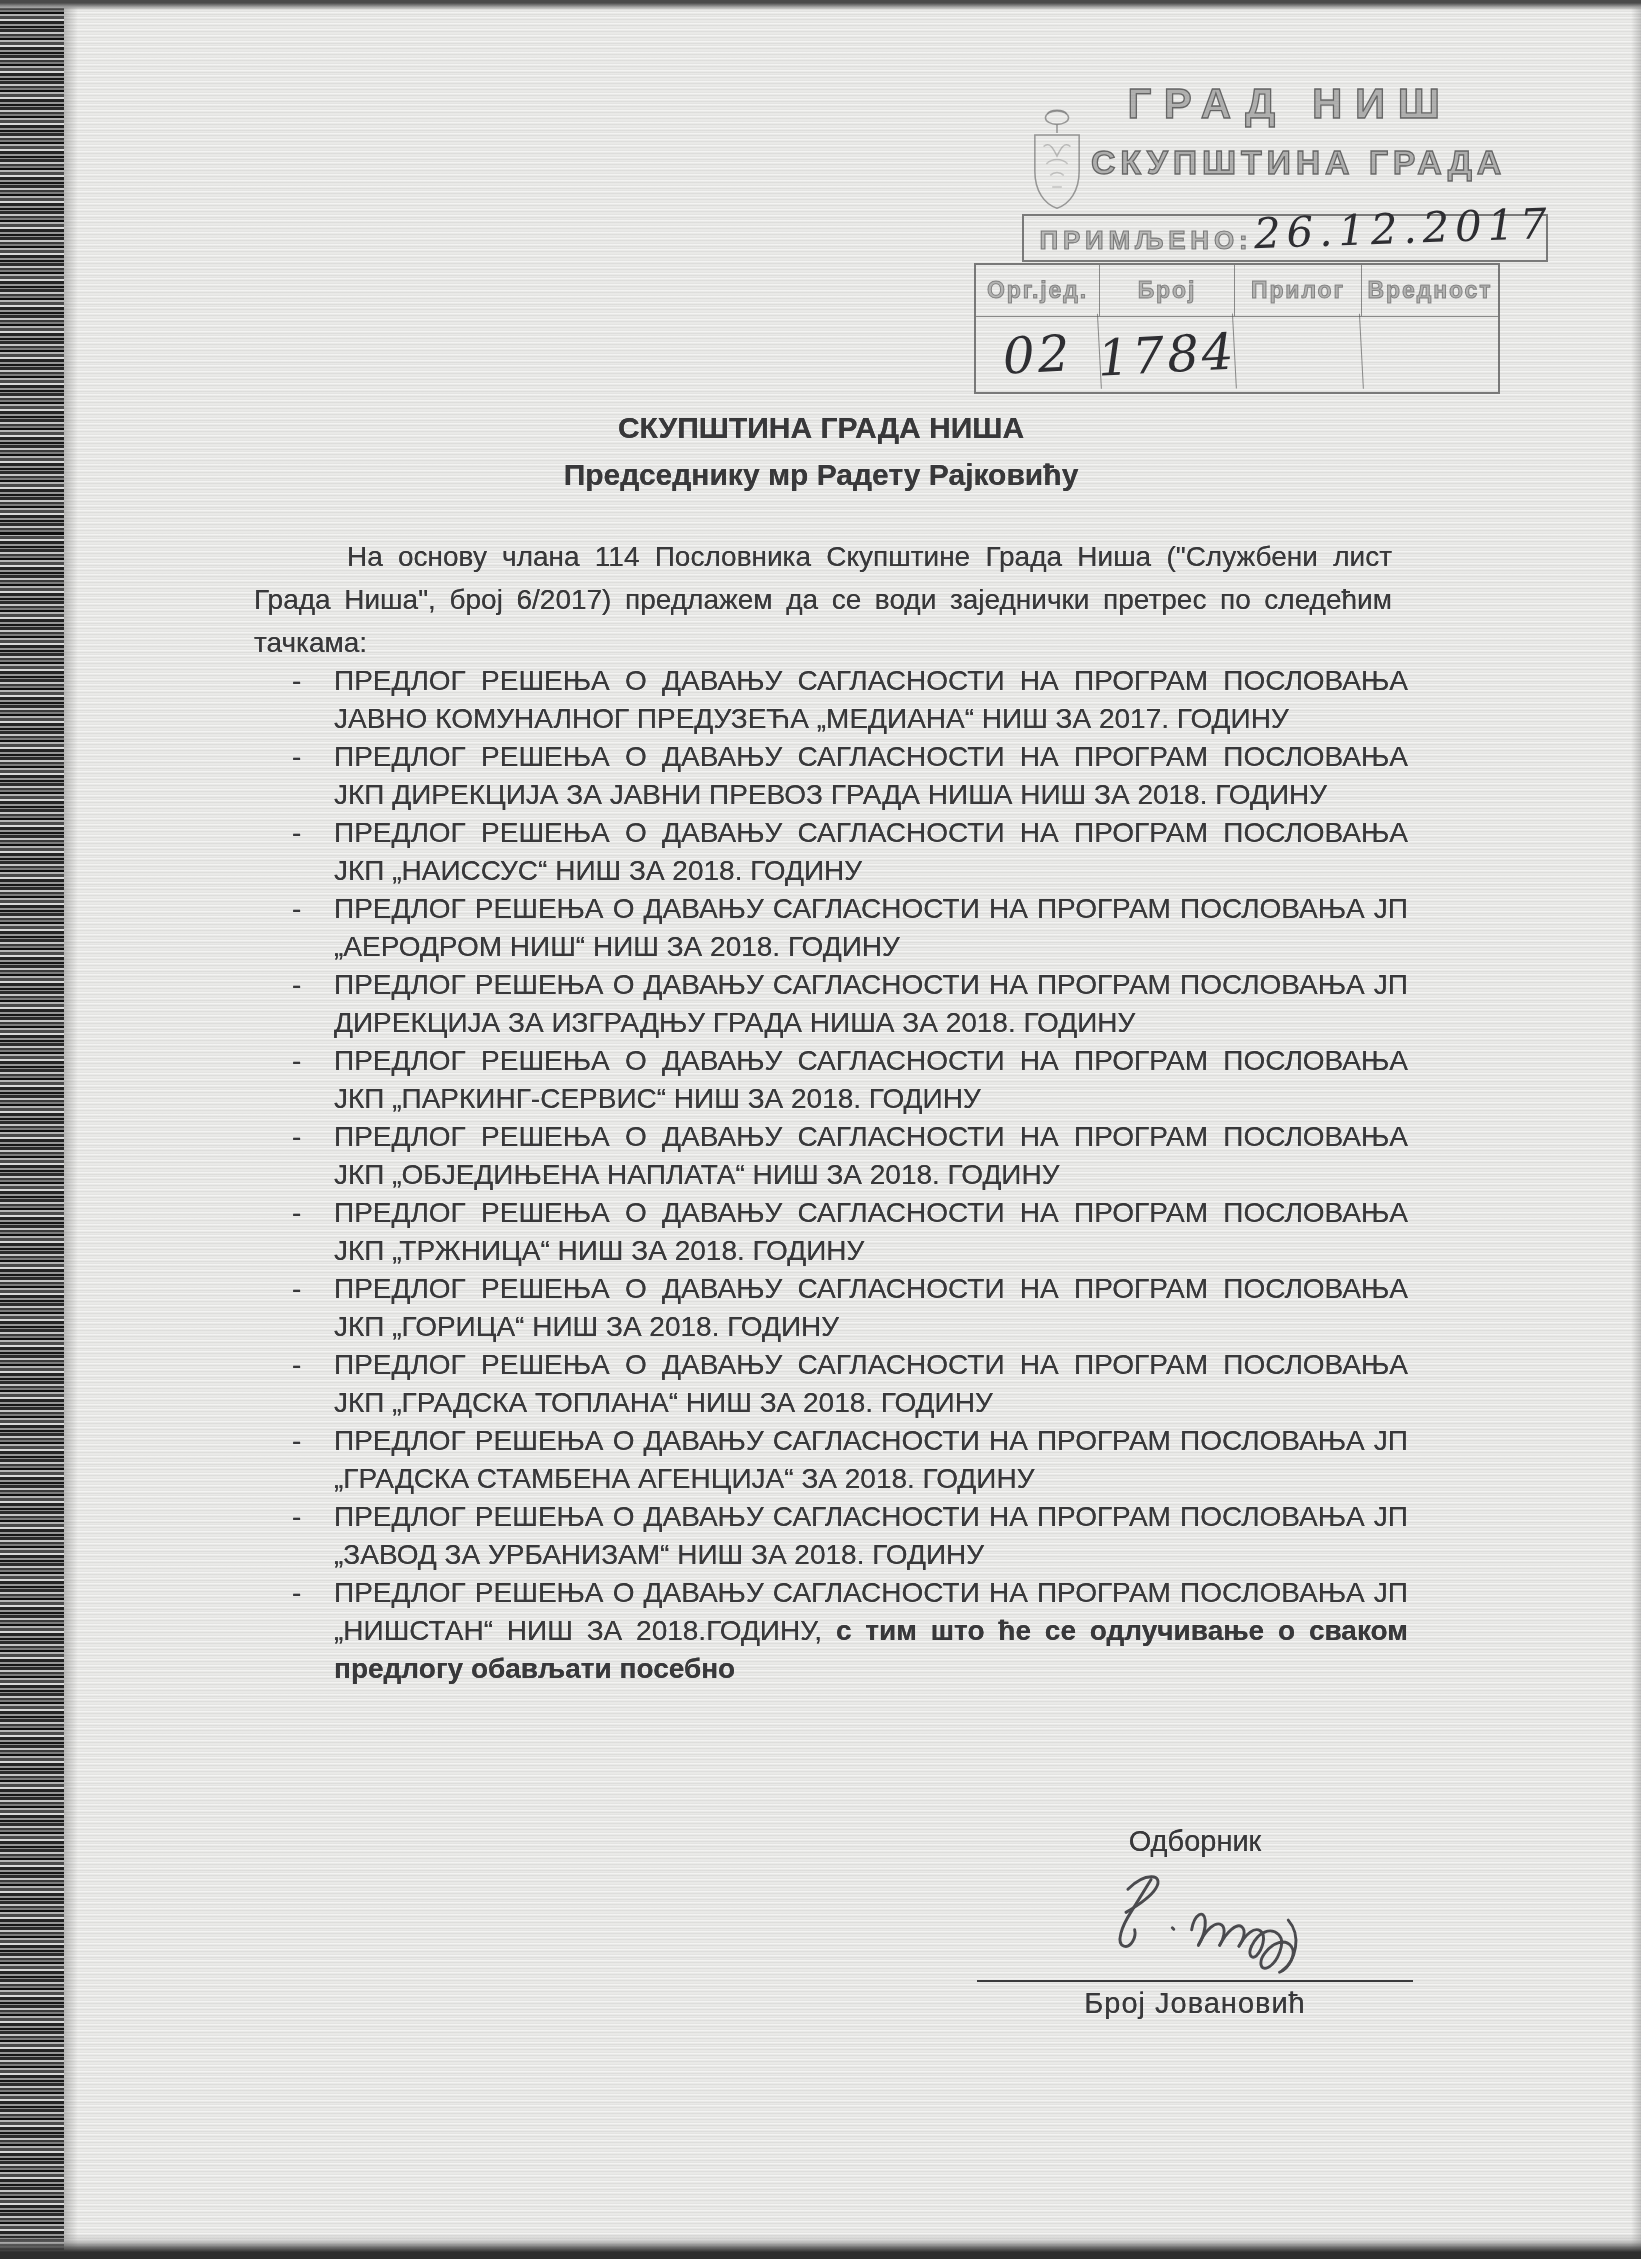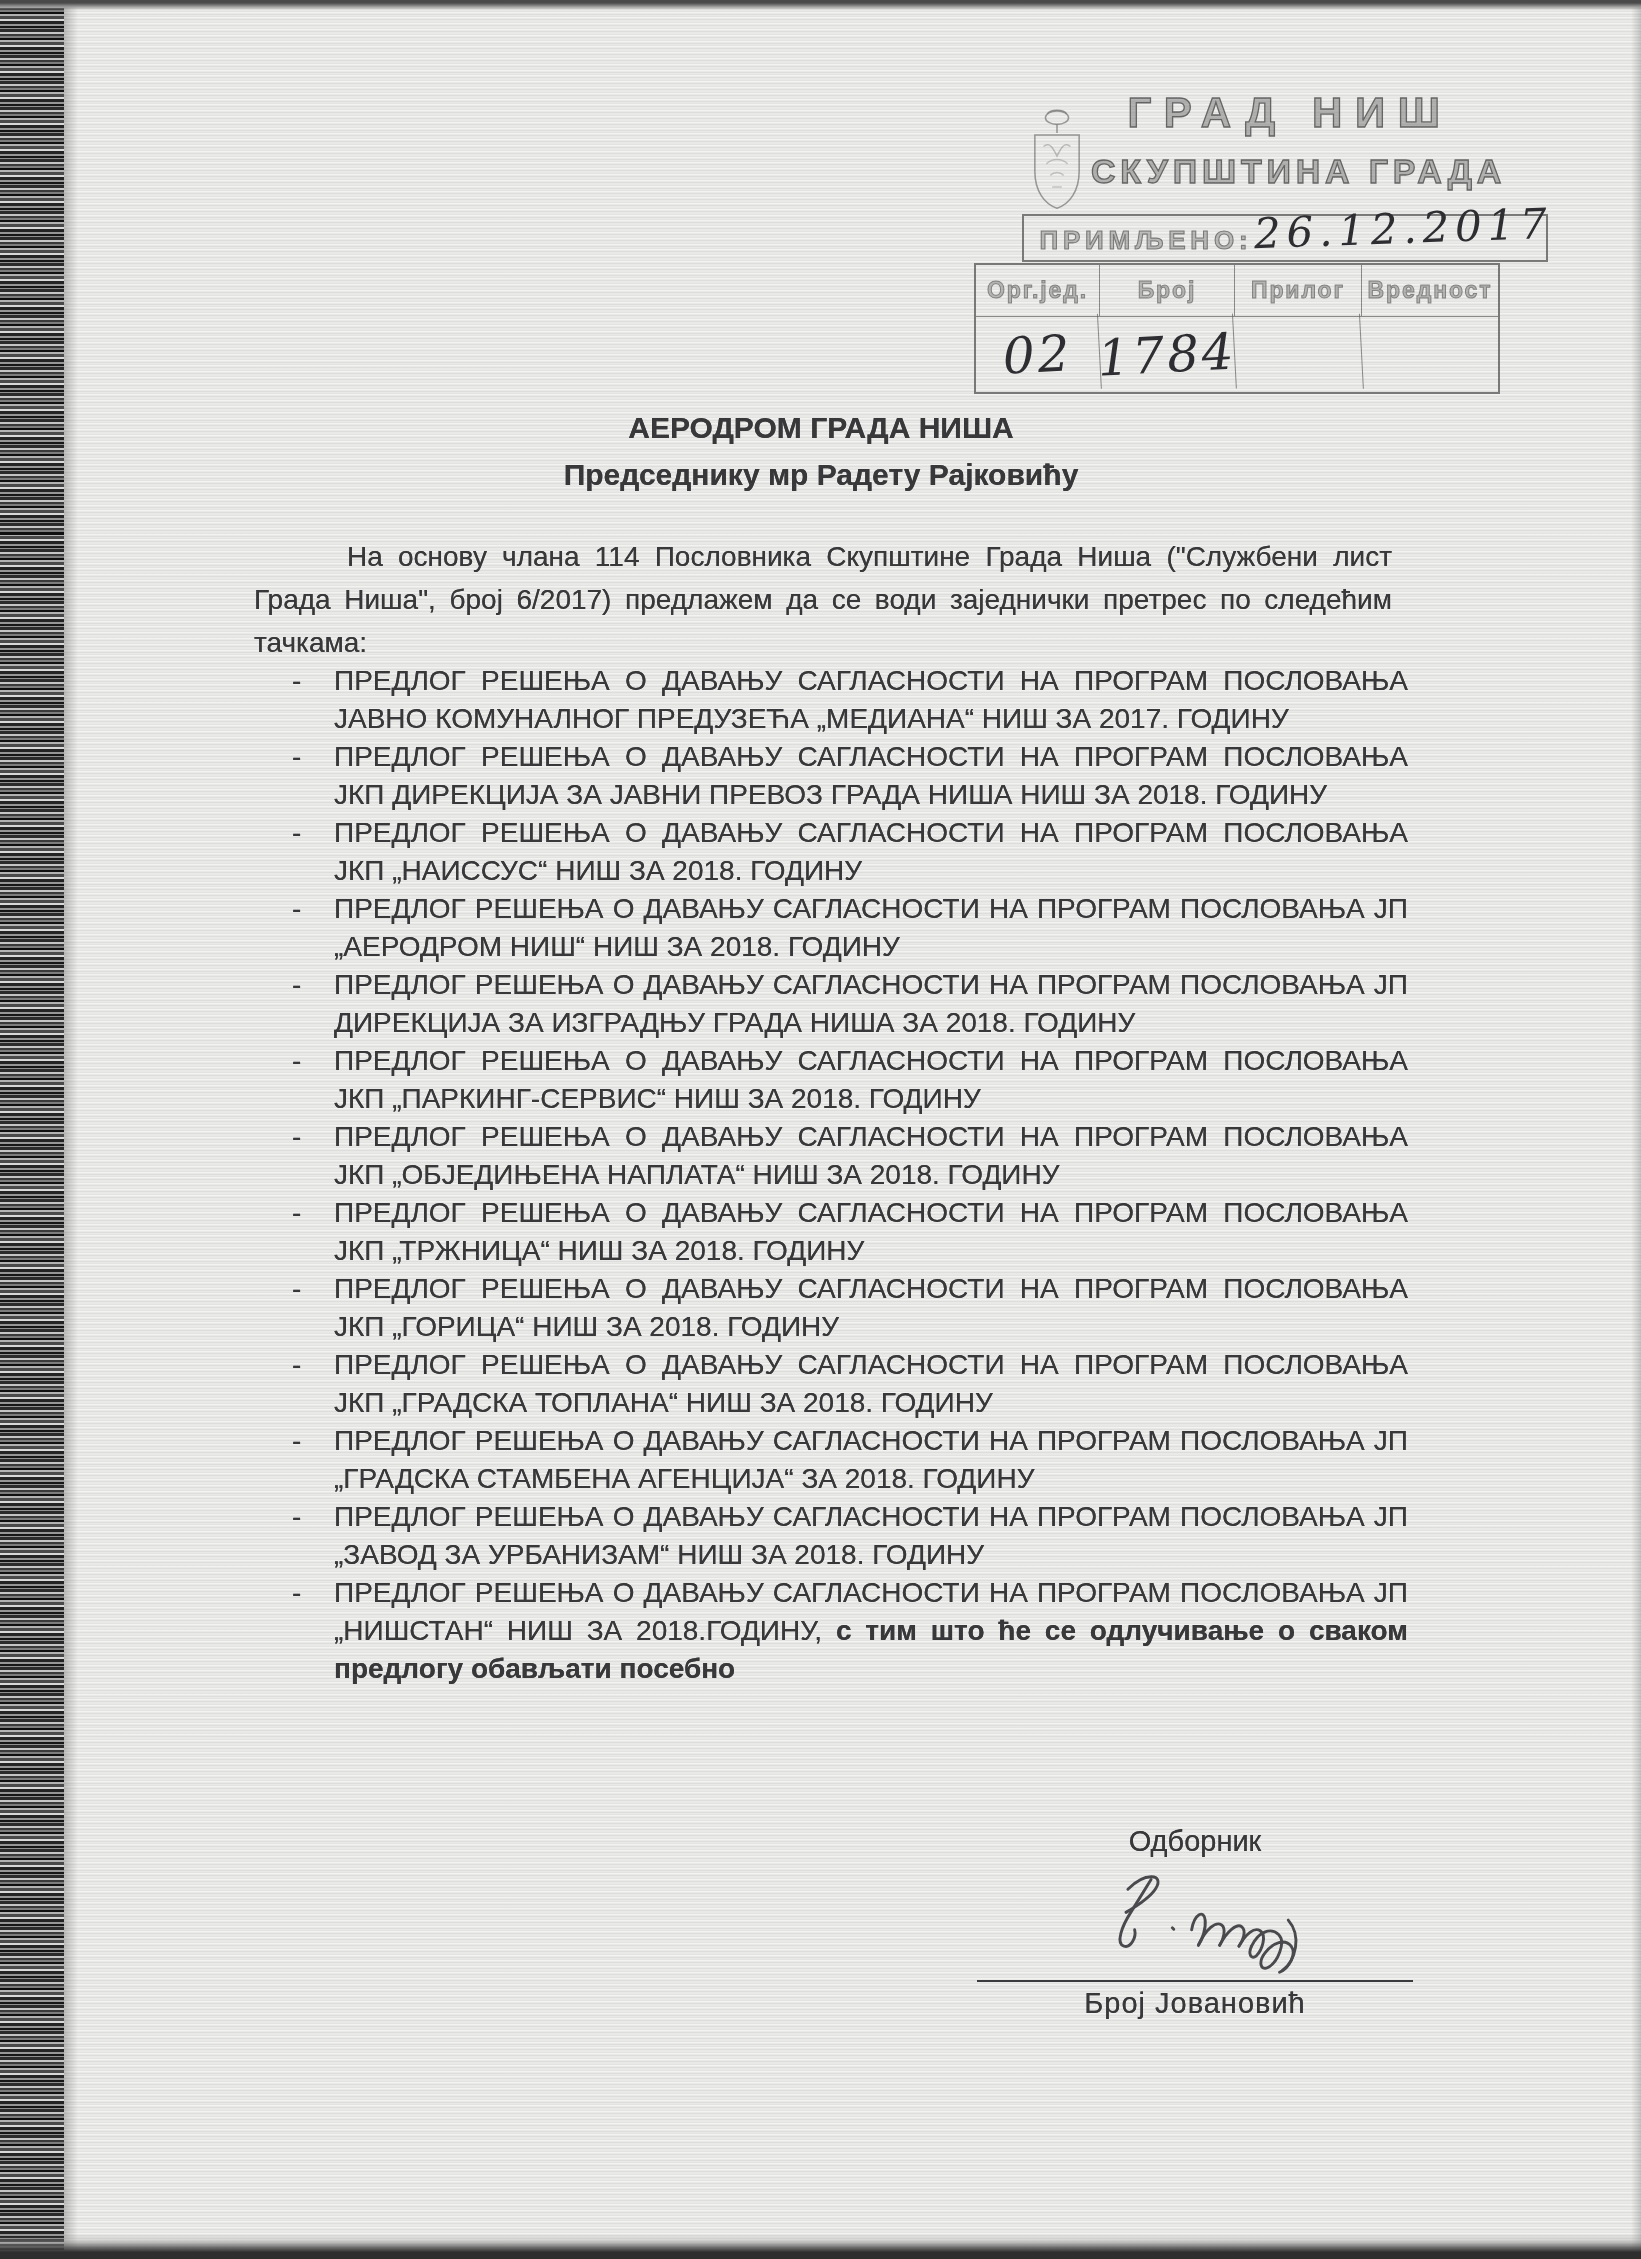--- a/index.html
+++ b/index.html
@@ -28,21 +28,21 @@
   .top-band{position:absolute;top:0;left:0;right:0;height:9.7px;z-index:6;
     background:linear-gradient(180deg,#4a4a4a 0 2.9px,#8c8c8c 60%,rgba(150,150,150,0));}
   .bottom-band{position:absolute;bottom:0;left:0;right:0;height:25px;z-index:6;
     background:linear-gradient(0deg,#2e2e2e 0 6.8px,rgba(80,80,80,0.8) 11.6px,rgba(150,150,150,0.4) 17.4px,rgba(190,190,190,0));}
   .right-edge{position:absolute;right:0;top:0;bottom:0;width:9.7px;z-index:5;
     background:linear-gradient(90deg,rgba(90,90,90,0),rgba(90,90,90,0.28));}
 
   
   .stampword{color:rgba(105,105,105,0.45);-webkit-text-stroke:1.3px rgba(85,85,85,0.85);
     font-weight:700;white-space:nowrap;}
-  .stamp-name{position:absolute;left:1091px;top:89px;width:398px;text-align:center;}
+  .stamp-name{position:absolute;left:1091px;top:80px;width:398px;text-align:center;}
   .stamp-name .l1{font-size:42px;letter-spacing:12.6px;}
   .stamp-name .l2{font-size:34px;letter-spacing:4.8px;margin-top:15.4px;}
   .coat{position:absolute;left:1029px;top:108px;}
 
   .received-box{position:absolute;left:1022px;top:214px;width:526px;height:48px;
     border:2.9px solid rgba(90,90,90,0.78);box-sizing:border-box;}
   .received-label{position:absolute;left:15.4px;top:8.7px;font-size:26px;letter-spacing:4.8px;
     color:rgba(110,110,110,0.40);-webkit-text-stroke:1.1px rgba(95,95,95,0.75);font-weight:700;}
 
   .handwrite{font-family:"DejaVu Serif",serif;font-style:italic;color:#2e2e32;}
@@ -125,21 +125,21 @@
     <div class="cell hdr">Број</div>
     <div class="cell hdr">Прилог</div>
     <div class="cell hdr">Вредност</div>
     <div class="cell val handwrite">02</div>
     <div class="cell val handwrite">1784</div>
     <div class="cell val handwrite"></div>
     <div class="cell val handwrite"></div>
   </div>
 
   <div class="title-block typed">
-    <div class="t1">АЕРОДРОМ ГРАДА НИША</div>
+    <div class="t1">СКУПШТИНА ГРАДА НИША</div>
     <div class="t2">Председнику мр Радету Рајковићу</div>
   </div>
 
   <div class="intro typed">
     <p>На основу члана 114 Пословника Скупштине Града Ниша ("Службени лист Града Ниша", број 6/2017) предлажем да се води заједнички претрес по следећим тачкама:</p>
   </div>
 
   <div class="agenda typed">
     <div class="item">
       <span class="dash">-</span><span class="item-text">ПРЕДЛОГ РЕШЕЊА О ДАВАЊУ САГЛАСНОСТИ НА ПРОГРАМ ПОСЛОВАЊА ЈАВНО КОМУНАЛНОГ ПРЕДУЗЕЋА „МЕДИАНА“ НИШ ЗА 2017. ГОДИНУ</span><span class="bold item-bold"></span>

